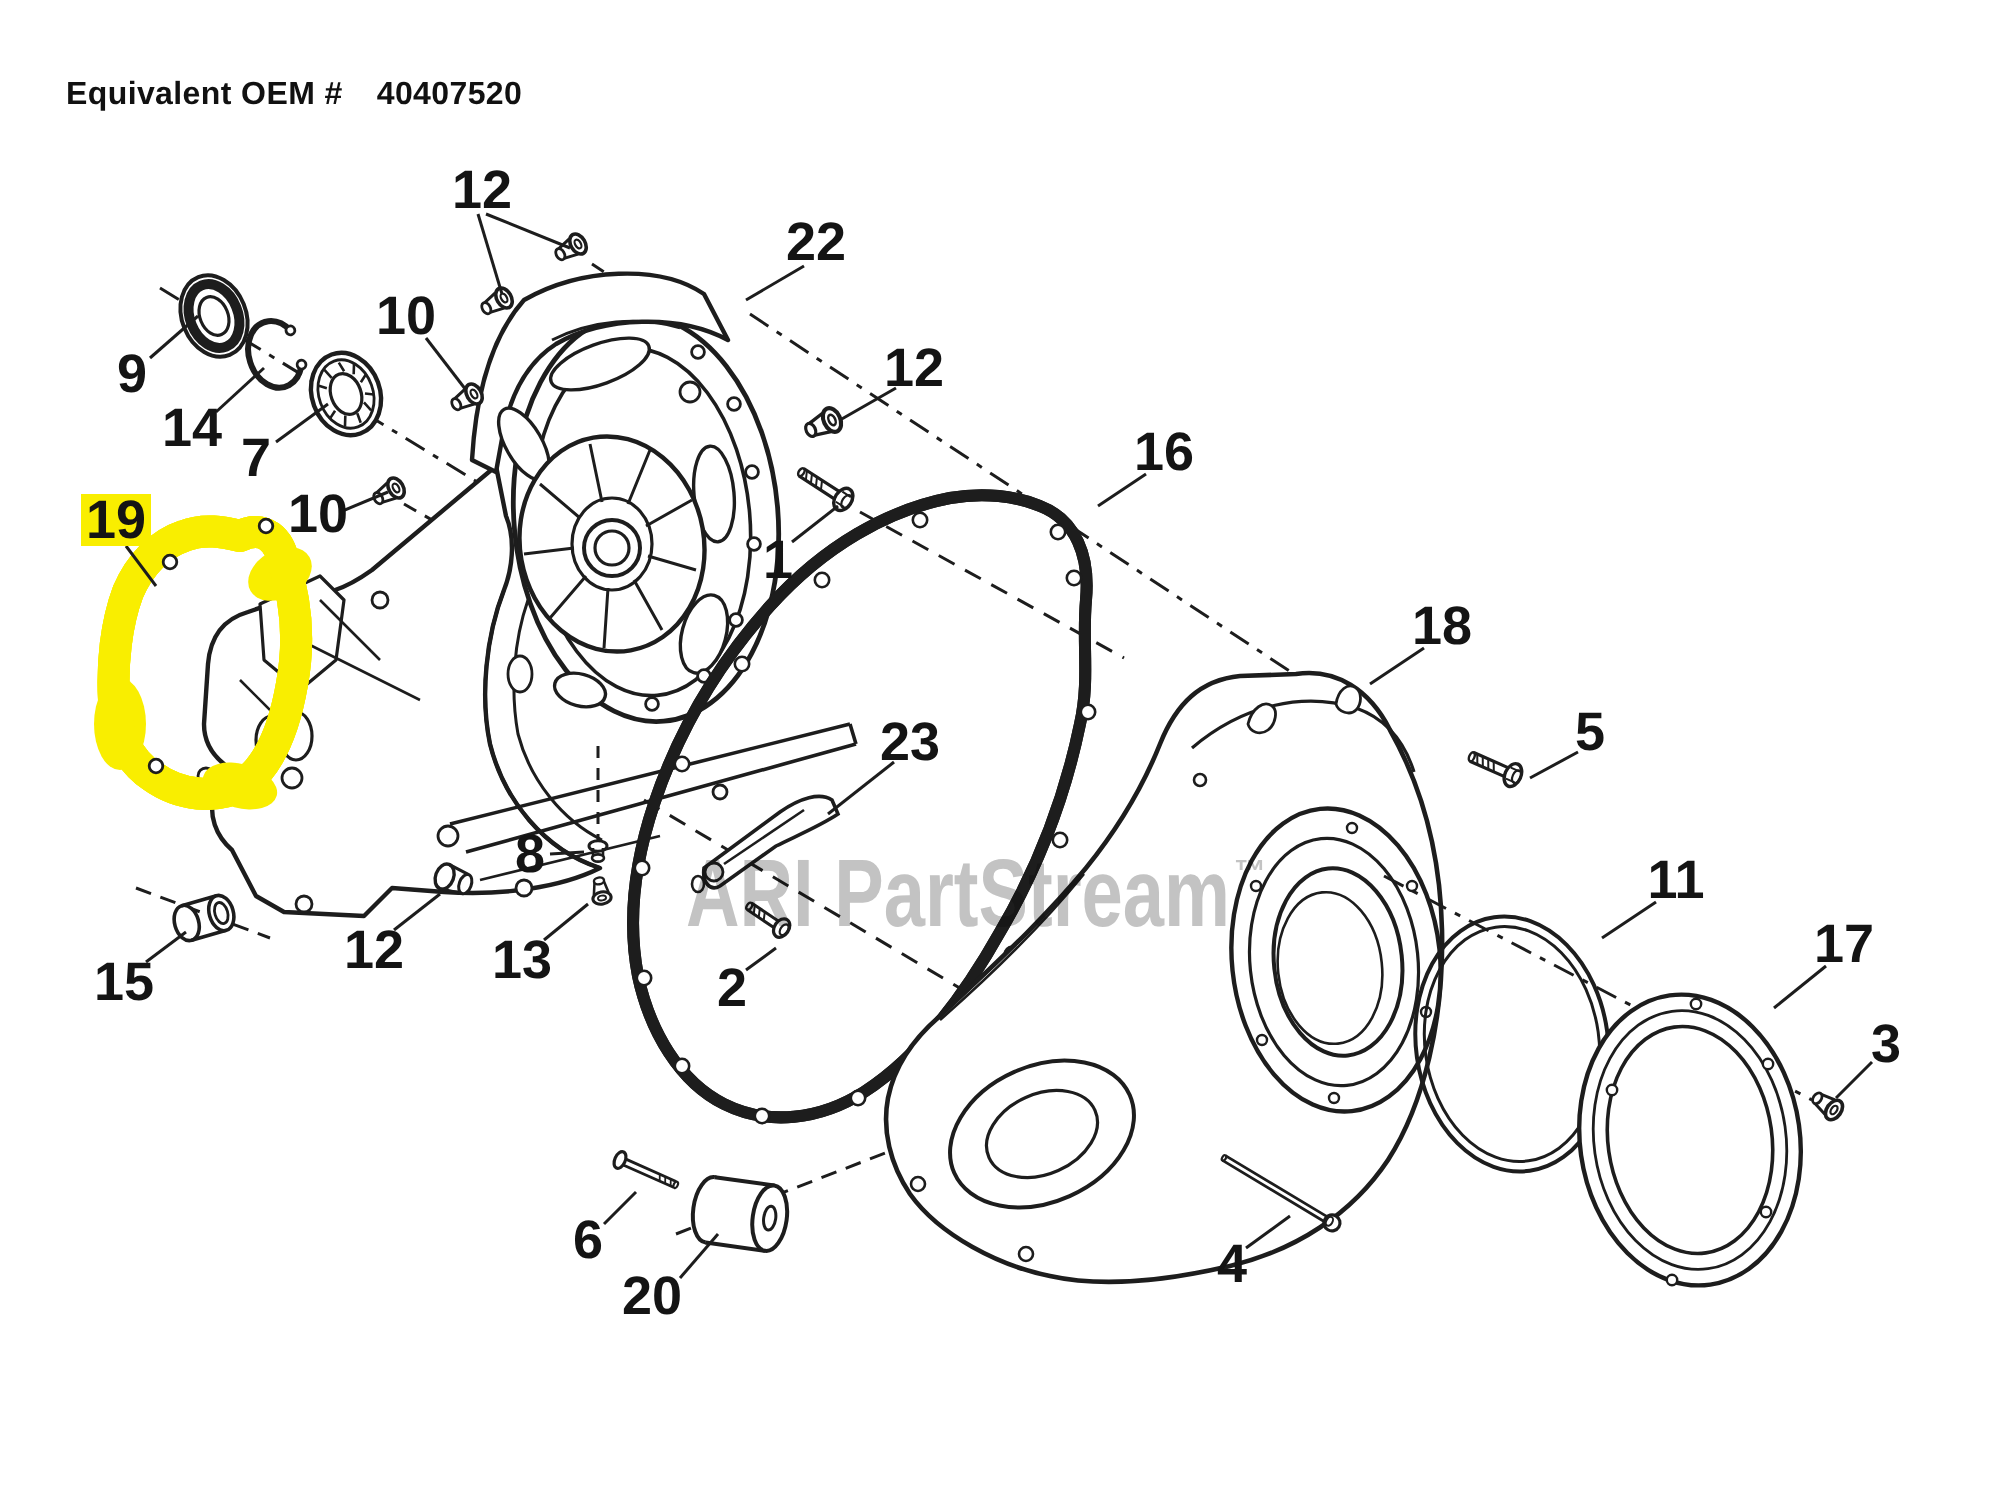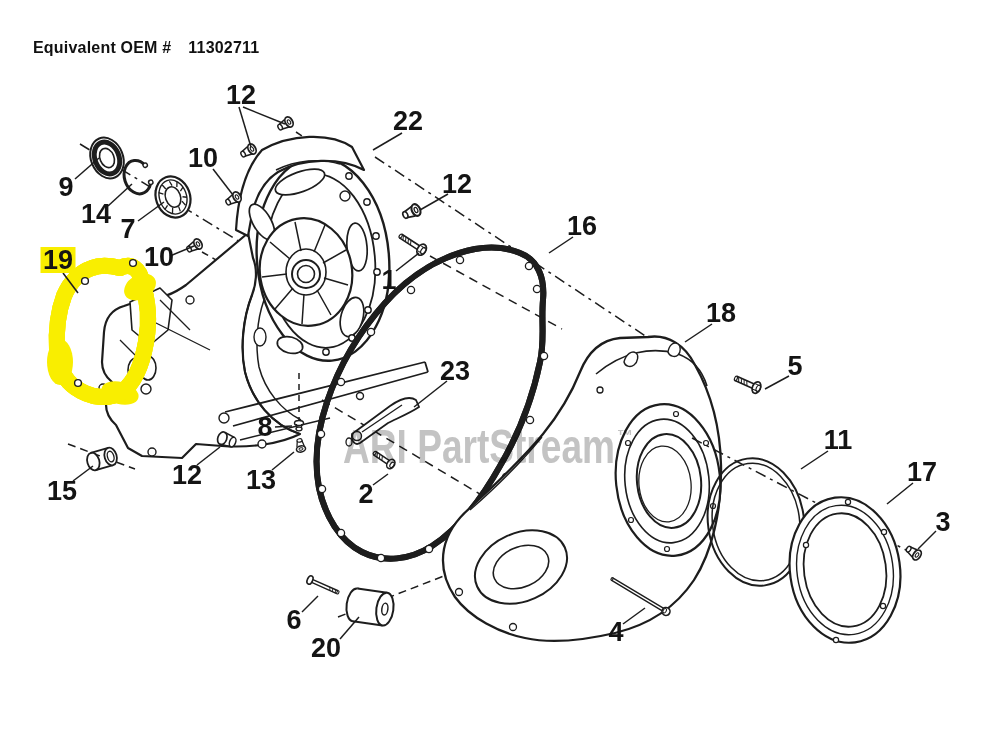--- a/index.html
+++ b/index.html
@@ -8,21 +8,21 @@
   svg{position:absolute;left:0;top:0;}
   .callout{font:bold 27px "Liberation Sans",sans-serif;fill:#141414;}
   .wm{font:600 48px "Liberation Sans",sans-serif;fill:#c3c3c3;mix-blend-mode:multiply;}
   .wmtm{font:600 16px "Liberation Sans",sans-serif;fill:#c3c3c3;mix-blend-mode:multiply;}
 </style>
 </head>
 <body>
 
 <div class="hdr">
   <span>Equivalent OEM #</span>
-  <span>11302711</span>
+  <span>40407520</span>
 </div>
 
 <svg width="1000" height="749" viewBox="0 0 1000 749">
   <defs>
     <g id="plugS">
       <ellipse cx="0" cy="0" rx="3.6" ry="5.4" fill="#fff" stroke="#1d1d1d" stroke-width="1.8"></ellipse>
       <path d="M2.5,-4.4 L10,-2.7 M2.5,4.4 L10,2.7" stroke="#1d1d1d" stroke-width="1.5" fill="none"></path>
       <ellipse cx="10.2" cy="0" rx="2" ry="3" fill="#fff" stroke="#1d1d1d" stroke-width="1.4"></ellipse>
       <ellipse cx="0" cy="0" rx="1.4" ry="2.4" fill="none" stroke="#1d1d1d" stroke-width="1.1"></ellipse>
     </g>

